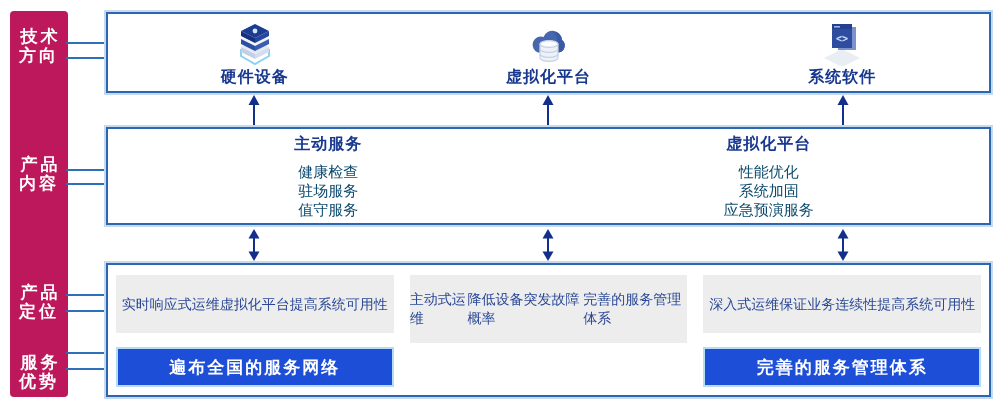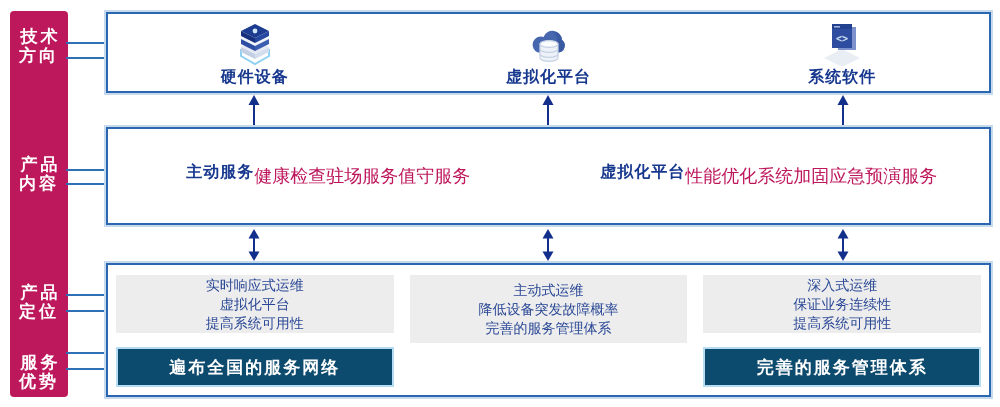--- a/index.html
+++ b/index.html
@@ -71,62 +71,61 @@
     color: #17388E;
     letter-spacing: 1px;
     margin-top: 1px;
     text-align: right;
   }
 
   
   .svc-col {
     flex: 1;
     display: flex;
-    flex-direction: row;
+    flex-direction: column;
     align-items: center;
     justify-content: center;
   }
   .svc-title {
     font-size: 16px;
     font-weight: bold;
     color: #17388E;
     letter-spacing: 1px;
     margin-bottom: 7px;
   }
   .svc-item {
-    font-size: 18px;
-    color: #be185d;
+    font-size: 15px;
+    color: #0c4a6e;
     line-height: 19px;
     text-align: center;
   }
 
   
   .pos-col {
     flex: 1;
     display: flex;
     flex-direction: column;
   }
   .pos-panel {
     height: 68px;
     background: #EDEDED;
     display: flex;
-    flex-direction: column;
     align-items: center;
     justify-content: center;
   }
   .pos-line {
     font-size: 14px;
     color: #2A4896;
     line-height: 19px;
   }
   .pos-bar {
     margin-top: 14px;
     height: 46px;
     box-sizing: border-box;
-    background: #0c4a6e;
+    background: #1d4ed8;
     border: 2px solid #B5DCF3;
     color: #ffffff;
     font-weight: bold;
     font-size: 17px;
     letter-spacing: 2px;
     display: flex;
     align-items: center;
     justify-content: center;
   }
 

